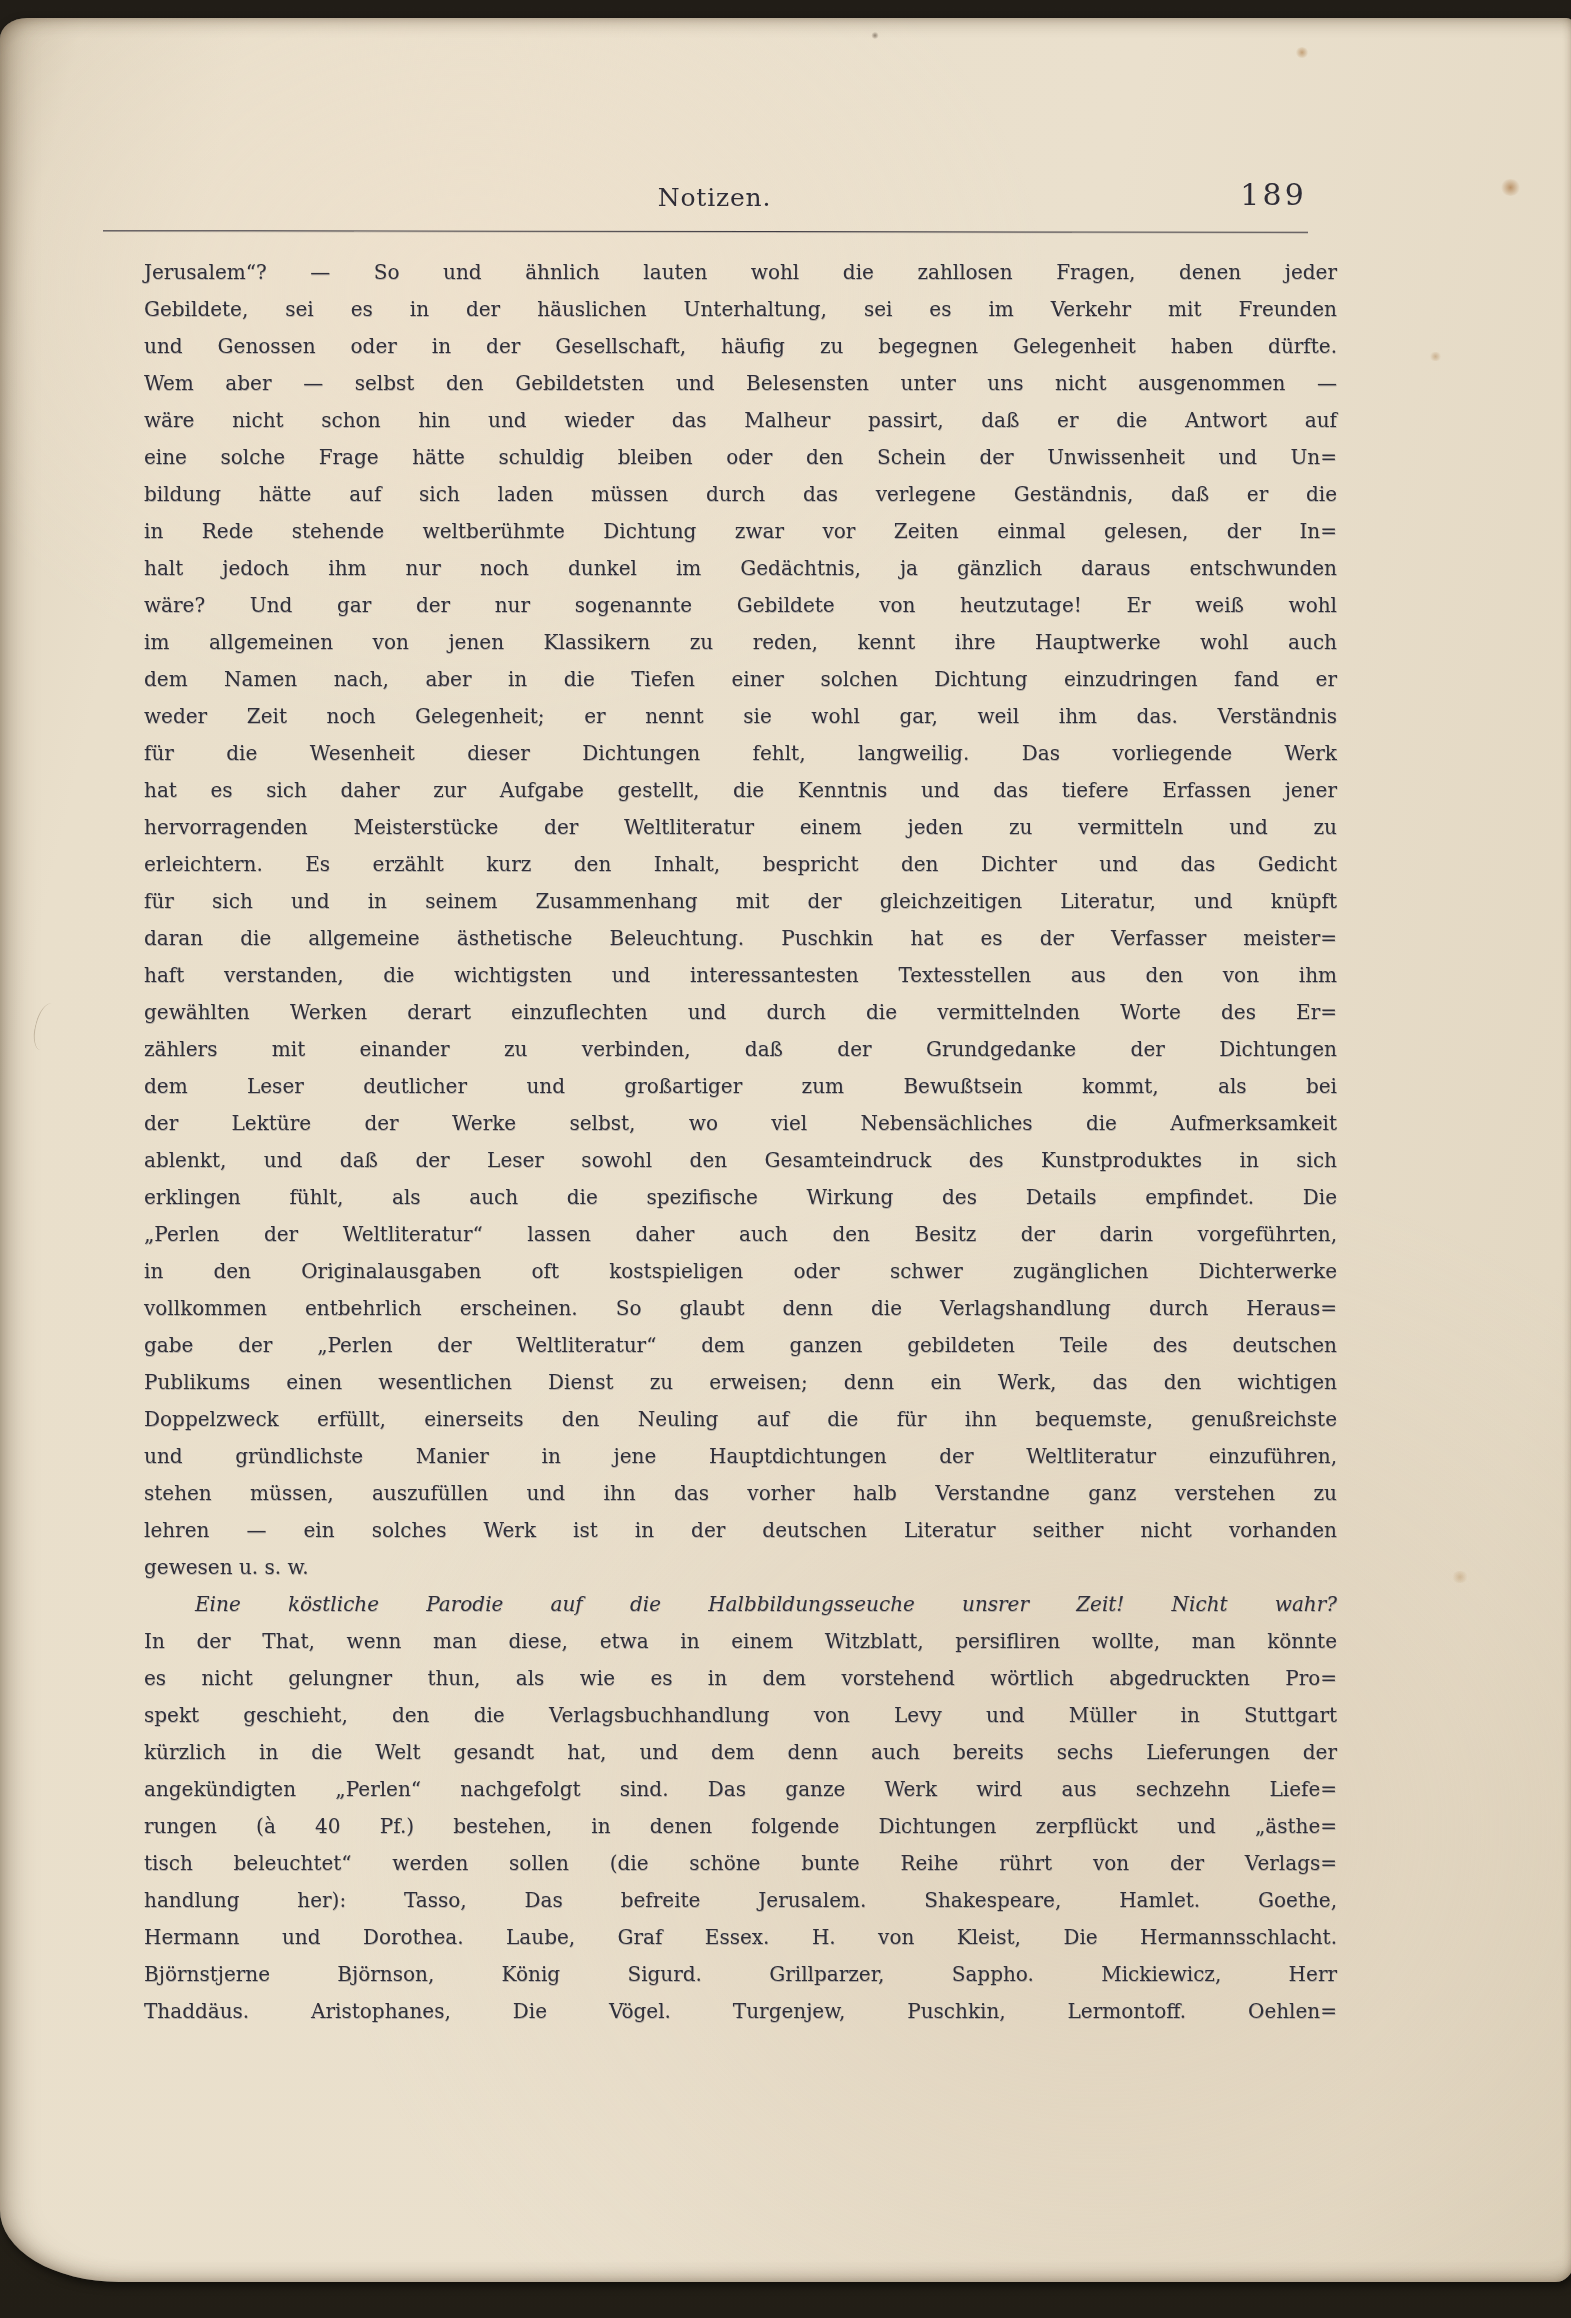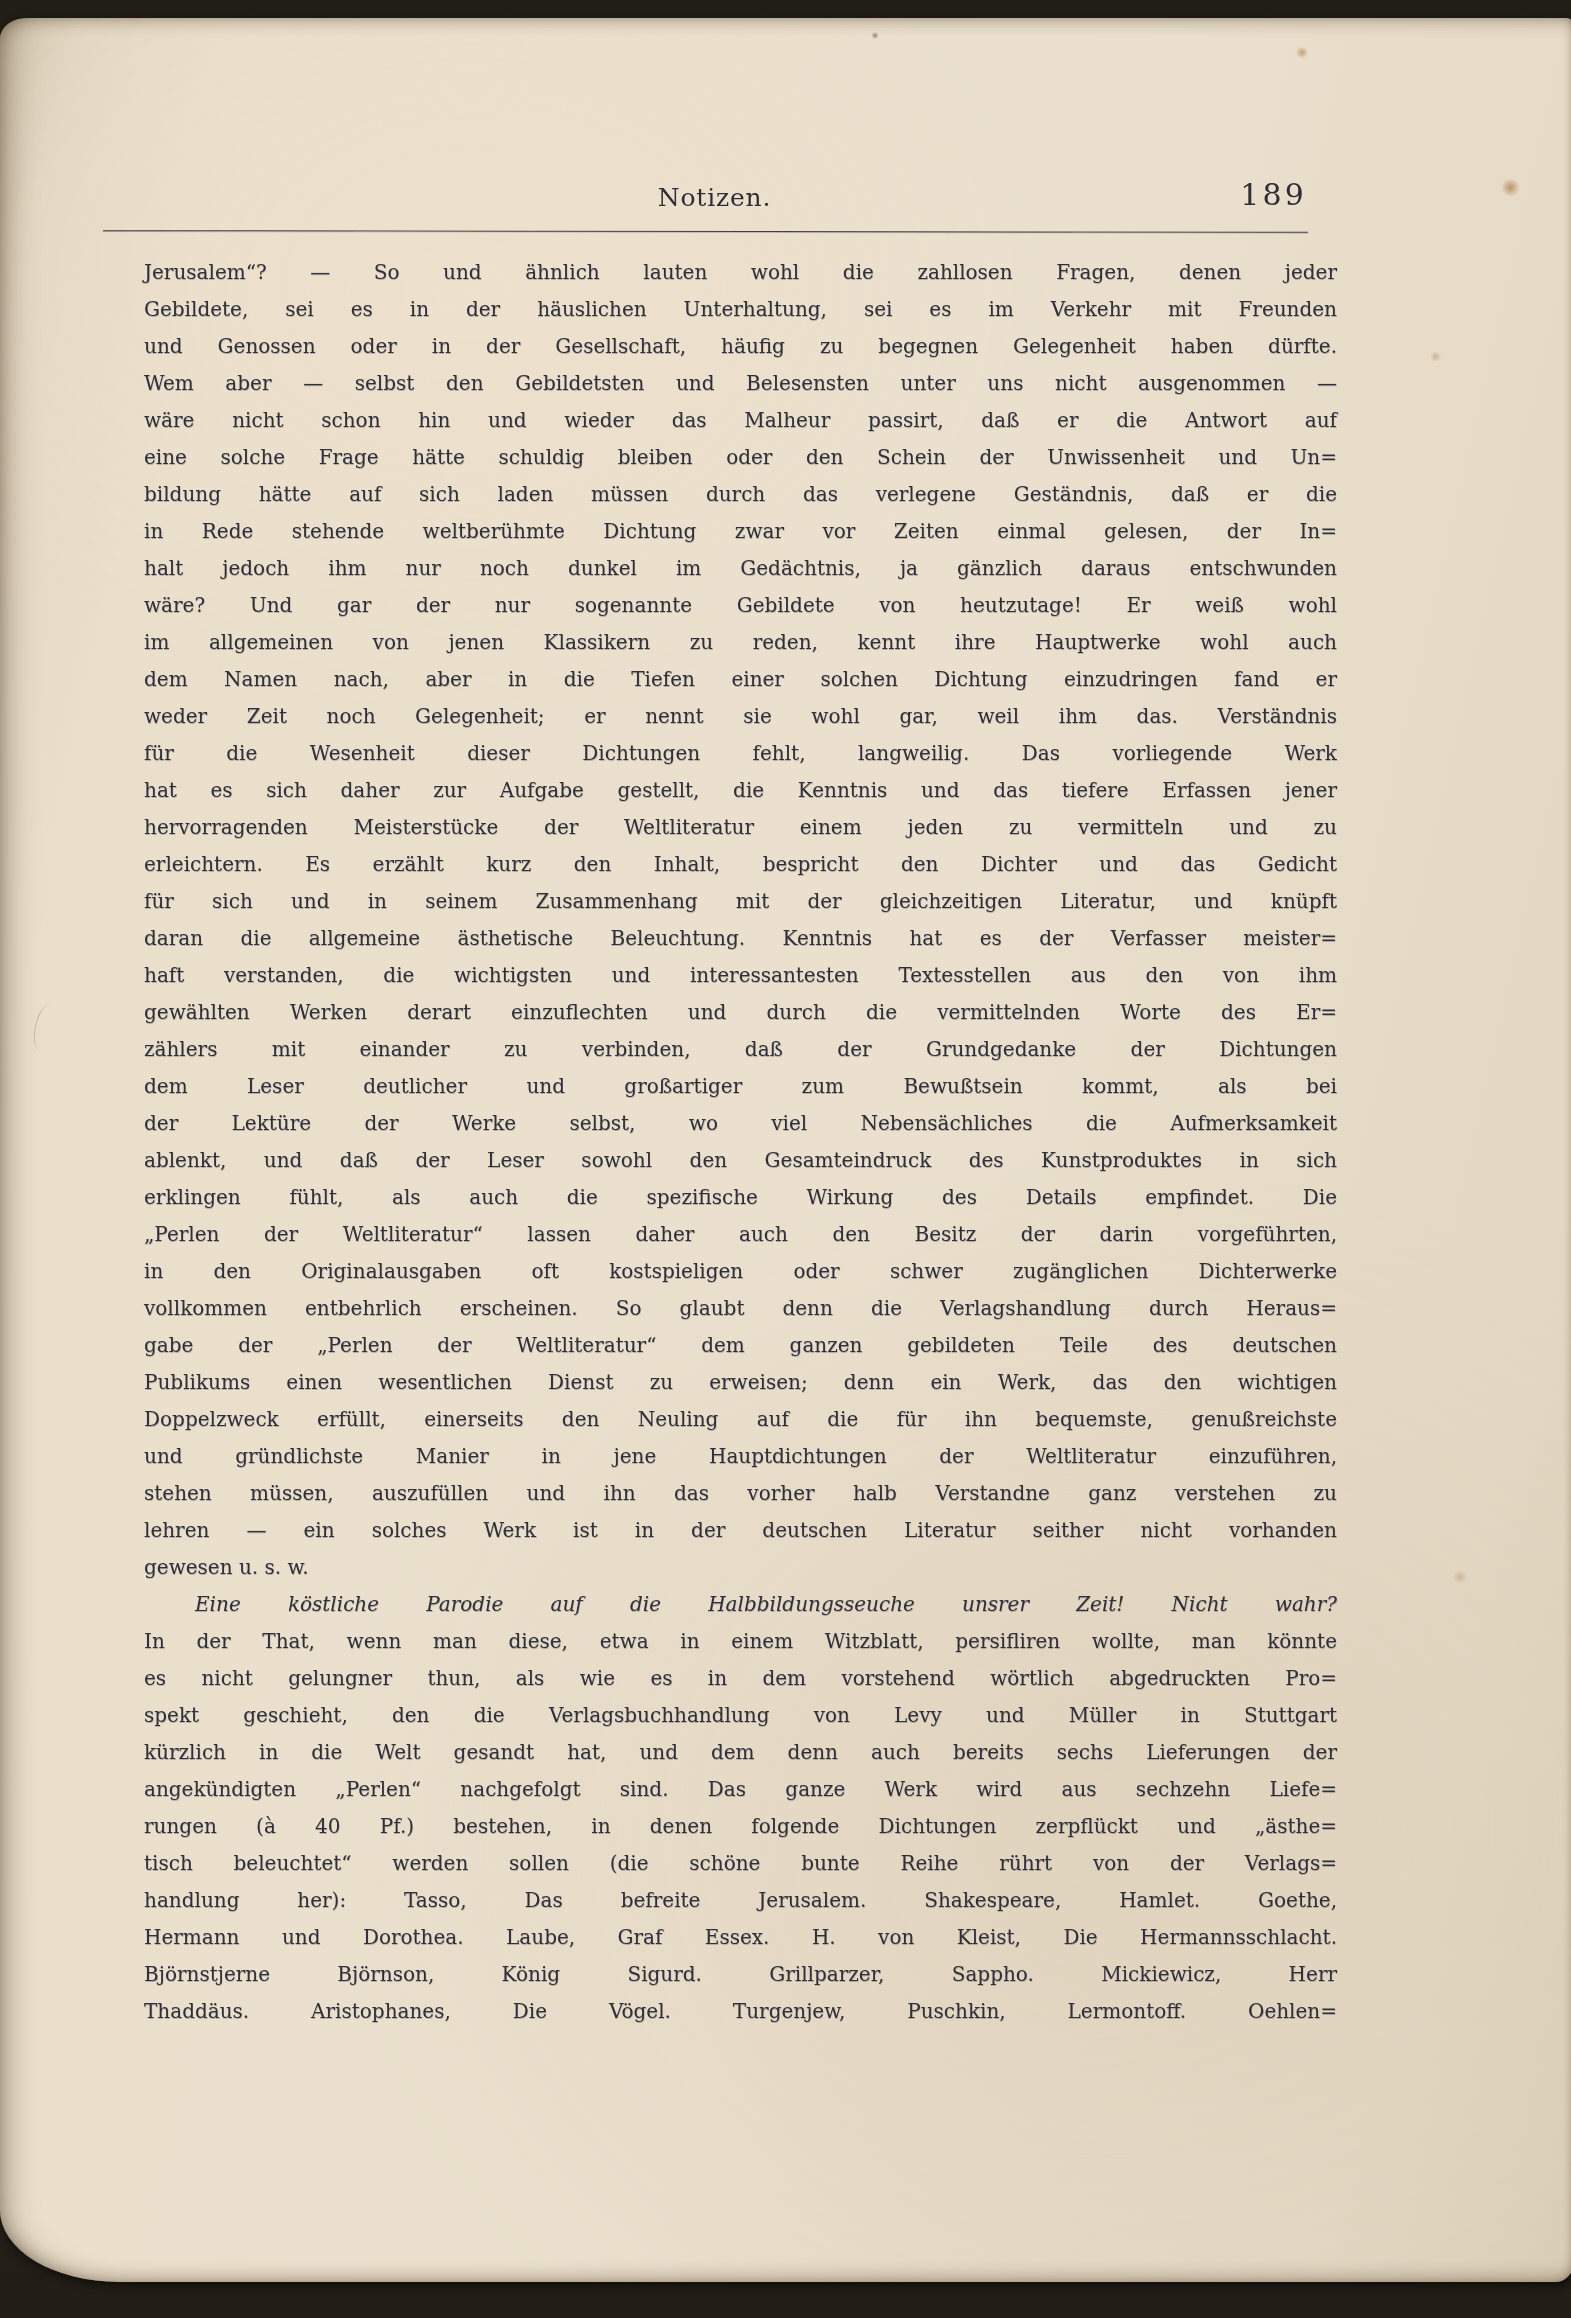--- a/index.html
+++ b/index.html
@@ -101,21 +101,21 @@
         <div class="line">halt jedoch ihm nur noch dunkel im Gedächtnis, ja gänzlich daraus entschwunden</div>
         <div class="line">wäre? Und gar der nur sogenannte Gebildete von heutzutage! Er weiß wohl</div>
         <div class="line">im allgemeinen von jenen Klassikern zu reden, kennt ihre Hauptwerke wohl auch</div>
         <div class="line">dem Namen nach, aber in die Tiefen einer solchen Dichtung einzudringen fand er</div>
         <div class="line">weder Zeit noch Gelegenheit; er nennt sie wohl gar, weil ihm das. Verständnis</div>
         <div class="line">für die Wesenheit dieser Dichtungen fehlt, langweilig. Das vorliegende Werk</div>
         <div class="line">hat es sich daher zur Aufgabe gestellt, die Kenntnis und das tiefere Erfassen jener</div>
         <div class="line">hervorragenden Meisterstücke der Weltliteratur einem jeden zu vermitteln und zu</div>
         <div class="line">erleichtern. Es erzählt kurz den Inhalt, bespricht den Dichter und das Gedicht</div>
         <div class="line">für sich und in seinem Zusammenhang mit der gleichzeitigen Literatur, und knüpft</div>
-        <div class="line">daran die allgemeine ästhetische Beleuchtung. Kenntnis hat es der Verfasser meister=</div>
+        <div class="line">daran die allgemeine ästhetische Beleuchtung. Puschkin hat es der Verfasser meister=</div>
         <div class="line">haft verstanden, die wichtigsten und interessantesten Textesstellen aus den von ihm</div>
         <div class="line">gewählten Werken derart einzuflechten und durch die vermittelnden Worte des Er=</div>
         <div class="line">zählers mit einander zu verbinden, daß der Grundgedanke der Dichtungen</div>
         <div class="line">dem Leser deutlicher und großartiger zum Bewußtsein kommt, als bei</div>
         <div class="line">der Lektüre der Werke selbst, wo viel Nebensächliches die Aufmerksamkeit</div>
         <div class="line">ablenkt, und daß der Leser sowohl den Gesamteindruck des Kunstproduktes in sich</div>
         <div class="line">erklingen fühlt, als auch die spezifische Wirkung des Details empfindet. Die</div>
         <div class="line">„Perlen der Weltliteratur“ lassen daher auch den Besitz der darin vorgeführten,</div>
         <div class="line">in den Originalausgaben oft kostspieligen oder schwer zugänglichen Dichterwerke</div>
         <div class="line">vollkommen entbehrlich erscheinen. So glaubt denn die Verlagshandlung durch Heraus=</div>

